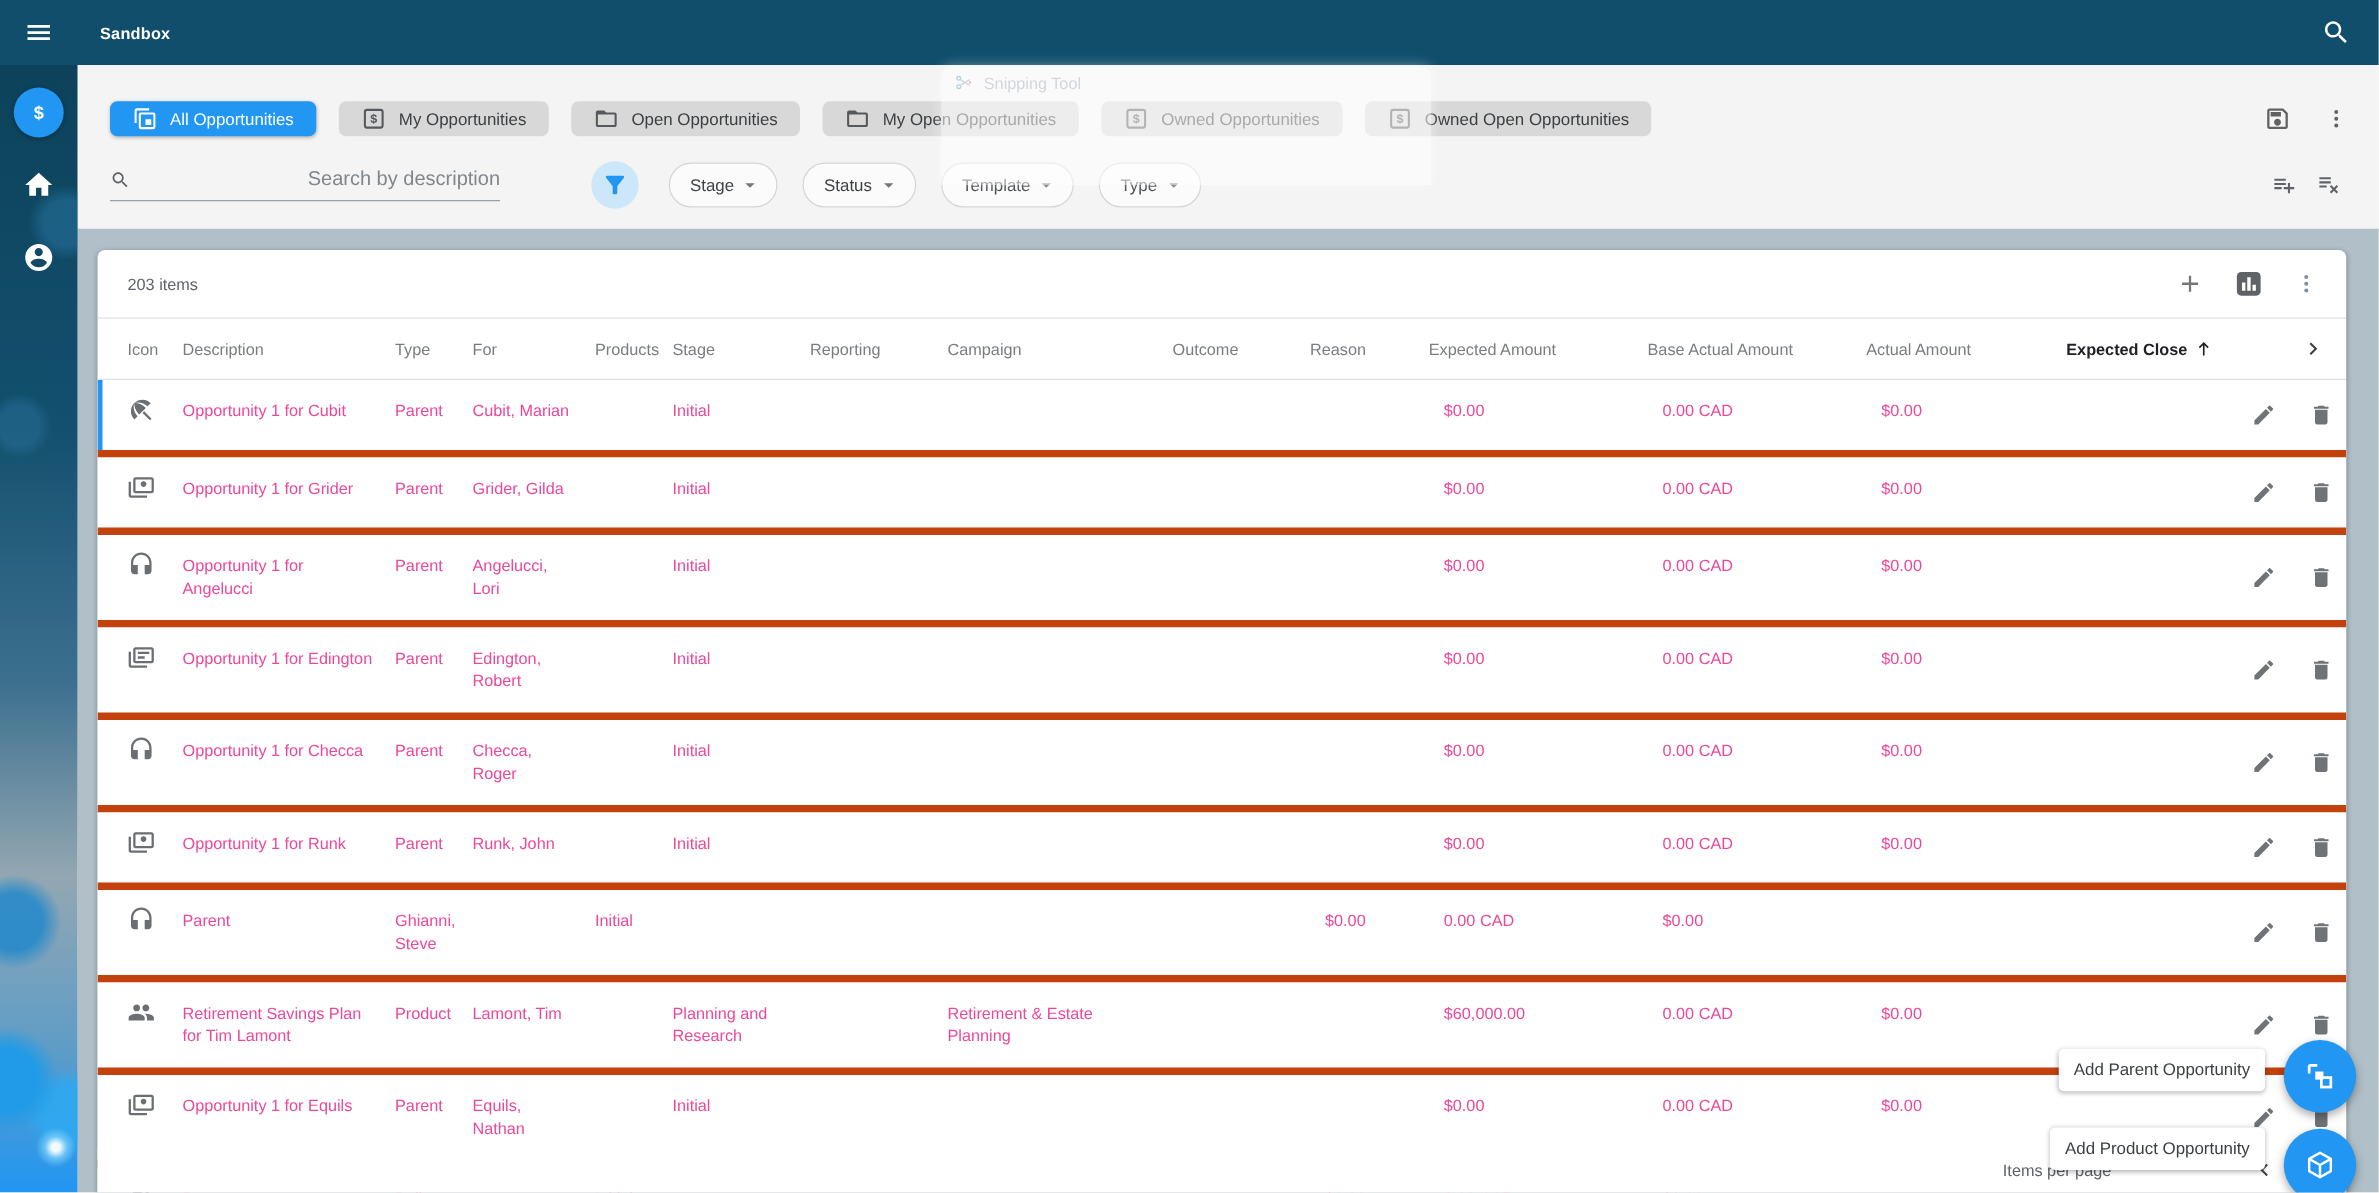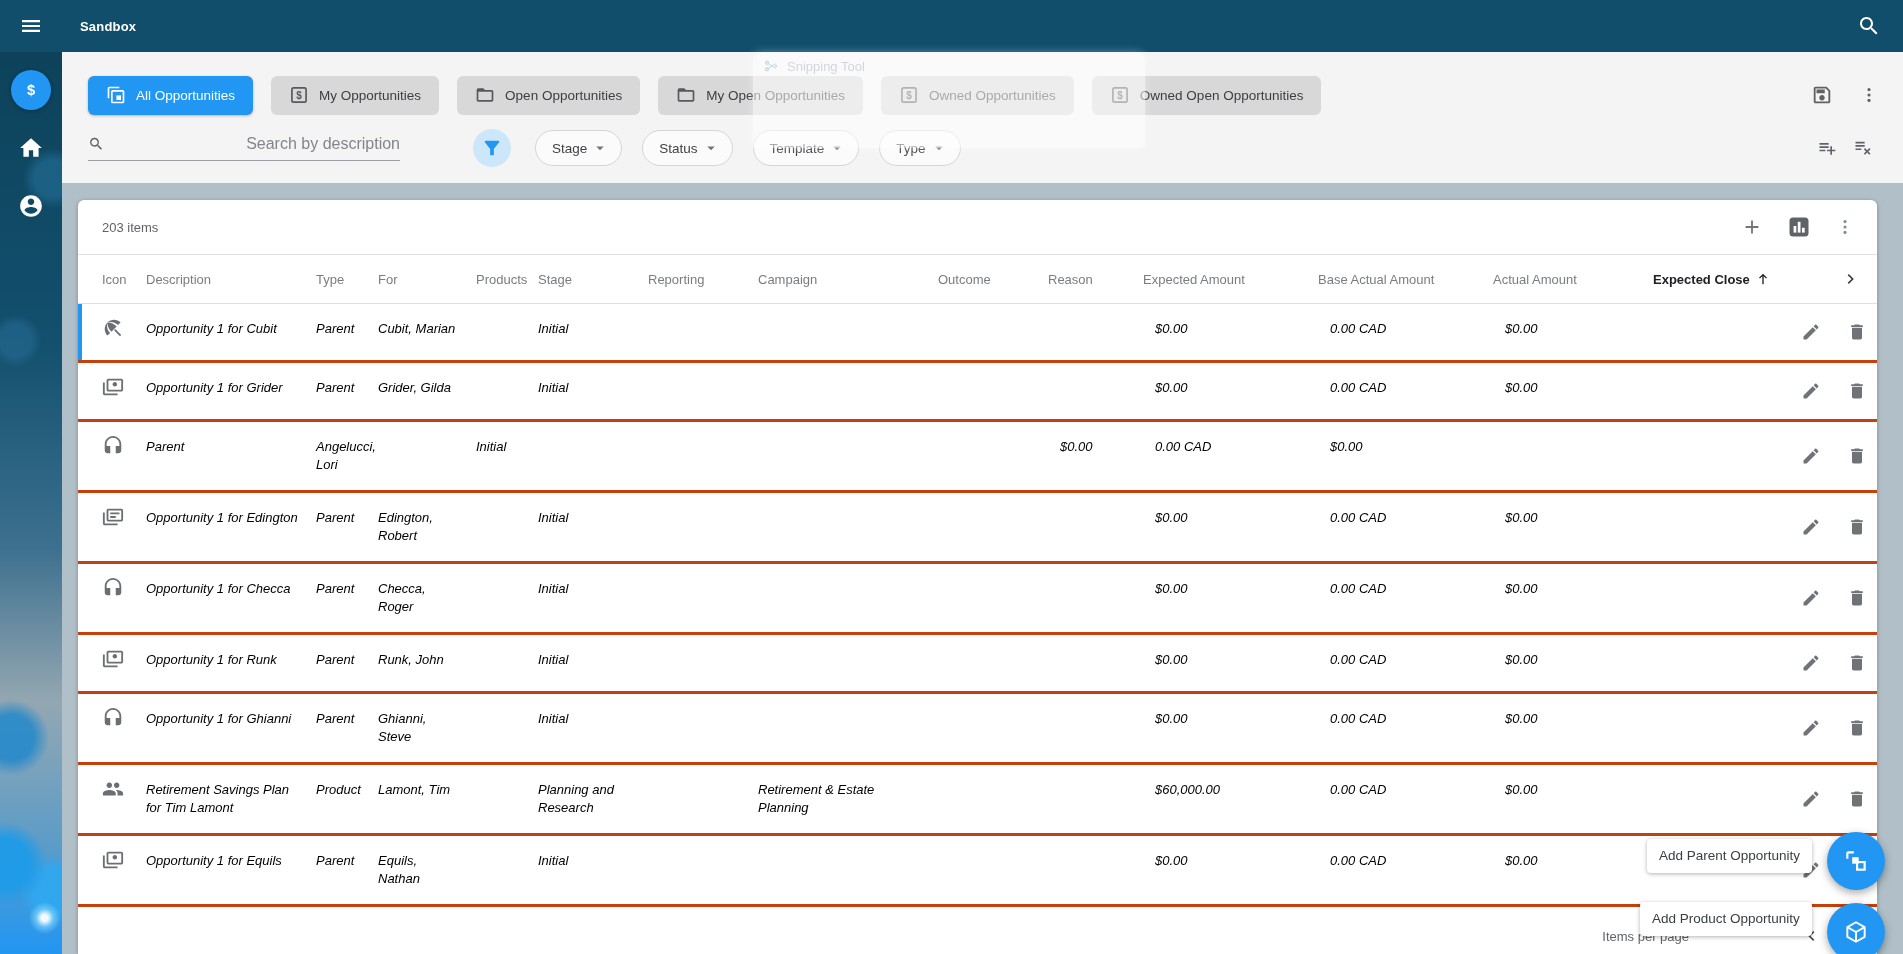--- a/index.html
+++ b/index.html
@@ -38,21 +38,21 @@
                justify-content:center; color:#fff; cursor:pointer; }
   .rail-item.active { background:#2196f3; box-shadow:0 1px 4px rgba(0,0,0,.3); }
 
   
   .page { position:absolute; left:62px; top:52px; right:0; bottom:0; }
   .band { position:absolute; left:0; right:0; top:131px; bottom:0; background:#b1c0c8; }
 
   
   .tabs-row { position:absolute; top:23px; left:26px; right:0; height:40px;
               display:flex; align-items:center; gap:18px; padding-right:24px; }
-  .tab-btn { height:39px; border:none; border-radius:6px; background:#d8d8d8; color:#3c4043;
+  .tab-btn { height:28px; border:none; border-radius:6px; background:#d8d8d8; color:#3c4043;
              font-family:inherit; font-size:13.5px; display:flex; align-items:center; gap:10px;
              padding:4px 18px; cursor:pointer; white-space:nowrap; }
   .tab-btn .icon { color:#55585c; }
   .tab-btn.active { background:#2196f3; color:#fff; box-shadow:0 1px 3px rgba(0,0,0,.25); }
   .tab-btn.active .icon { color:#fff; }
   .view-actions { margin-left:auto; display:flex; align-items:center; gap:26px; }
   .icon-btn { background:none; border:none; cursor:pointer; color:#616161; padding:0; line-height:0; }
 
   
   .filter-row { position:absolute; top:74px; left:26px; right:0; height:44px;
@@ -84,22 +84,22 @@
 
   .grid { display:grid; padding-left:24px; padding-right:4px;
     grid-template-columns:44px 170px 62px 98px 62px 110px 110px 180px 110px 95px 175px 175px 160px minmax(120px,1fr) 44px; }
   .thead { height:50px; align-items:center; border-top:1px solid #e0e0e0; border-bottom:1px solid #e0e0e0;
            color:#7a7d80; font-size:13px; }
   .th { padding-right:14px; white-space:nowrap; cursor:pointer; }
   .th.sorted { color:#202124; font-weight:bold; display:flex; align-items:center; gap:5px; }
   .th.sorted .icon { color:#202124; }
   .th-chev { display:flex; justify-content:center; color:#3c4043; cursor:pointer; }
 
-  .trow { position:relative; border-bottom:3px solid #c2410c; font-size:13px; color:#000000;
-          cursor:pointer; background:#fff;font-style:italic; }
+  .trow { position:relative; border-bottom:6px solid #c2410c; font-size:13px; color:#ec4899;
+          cursor:pointer; background:#fff; }
   .trow .cell { padding:16px 14px 16px 0; line-height:18px; }
   .trow .c-icon { padding-top:13px; color:#6b6f73; }
   .trow.selected::before { content:""; position:absolute; left:0; top:0; bottom:0; width:4px;
                            background:#2196f3; }
   .c-num { padding-left:12px !important; }
   .row-actions { position:absolute; right:10px; top:50%; transform:translateY(-50%);
                  display:flex; align-items:center; gap:26px; }
   .row-actions .icon-btn { color:#6f7377; }
 
   .pagination { position:absolute; left:0; right:0; bottom:0; height:36px; background:#fff;
@@ -430,20 +430,21 @@
                   <path fill="currentColor" d="M6 19c0 1.1.9 2 2 2h8c1.1 0 2-.9 2-2V7H6v12zM19 4h-3.5l-1-1h-5l-1 1H5v2h14V4z"></path>
                 </svg></span>
       </button>
     </div>
   </div>
 
   <div class="grid trow">
     <div class="cell c-icon"><span class="icon i22 row-icon"><svg viewBox="0 0 24 24">
                 <path fill="currentColor" d="M12 1c-4.97 0-9 4.03-9 9v7c0 1.66 1.34 3 3 3h3v-8H5v-2c0-3.87 3.13-7 7-7s7 3.13 7 7v2h-4v8h3c1.66 0 3-1.34 3-3v-7c0-4.97-4.03-9-9-9z"></path>
               </svg></span></div>
+    <div class="cell">Opportunity 1 for Angelucci</div>
     <div class="cell">Parent</div>
     <div class="cell">Angelucci, Lori</div>
     <div class="cell"></div>
     <div class="cell">Initial</div>
     <div class="cell"></div>
     <div class="cell"></div>
     <div class="cell"></div>
     <div class="cell"></div>
     <div class="cell c-num">$0.00</div>
     <div class="cell c-num">0.00 CAD</div>
@@ -557,21 +558,20 @@
                   <path fill="currentColor" d="M6 19c0 1.1.9 2 2 2h8c1.1 0 2-.9 2-2V7H6v12zM19 4h-3.5l-1-1h-5l-1 1H5v2h14V4z"></path>
                 </svg></span>
       </button>
     </div>
   </div>
 
   <div class="grid trow">
     <div class="cell c-icon"><span class="icon i22 row-icon"><svg viewBox="0 0 24 24">
                 <path fill="currentColor" d="M12 1c-4.97 0-9 4.03-9 9v7c0 1.66 1.34 3 3 3h3v-8H5v-2c0-3.87 3.13-7 7-7s7 3.13 7 7v2h-4v8h3c1.66 0 3-1.34 3-3v-7c0-4.97-4.03-9-9-9z"></path>
               </svg></span></div>
-    <div class="cell">Opportunity 1 for Ghianni</div>
     <div class="cell">Parent</div>
     <div class="cell">Ghianni, Steve</div>
     <div class="cell"></div>
     <div class="cell">Initial</div>
     <div class="cell"></div>
     <div class="cell"></div>
     <div class="cell"></div>
     <div class="cell"></div>
     <div class="cell c-num">$0.00</div>
     <div class="cell c-num">0.00 CAD</div>

